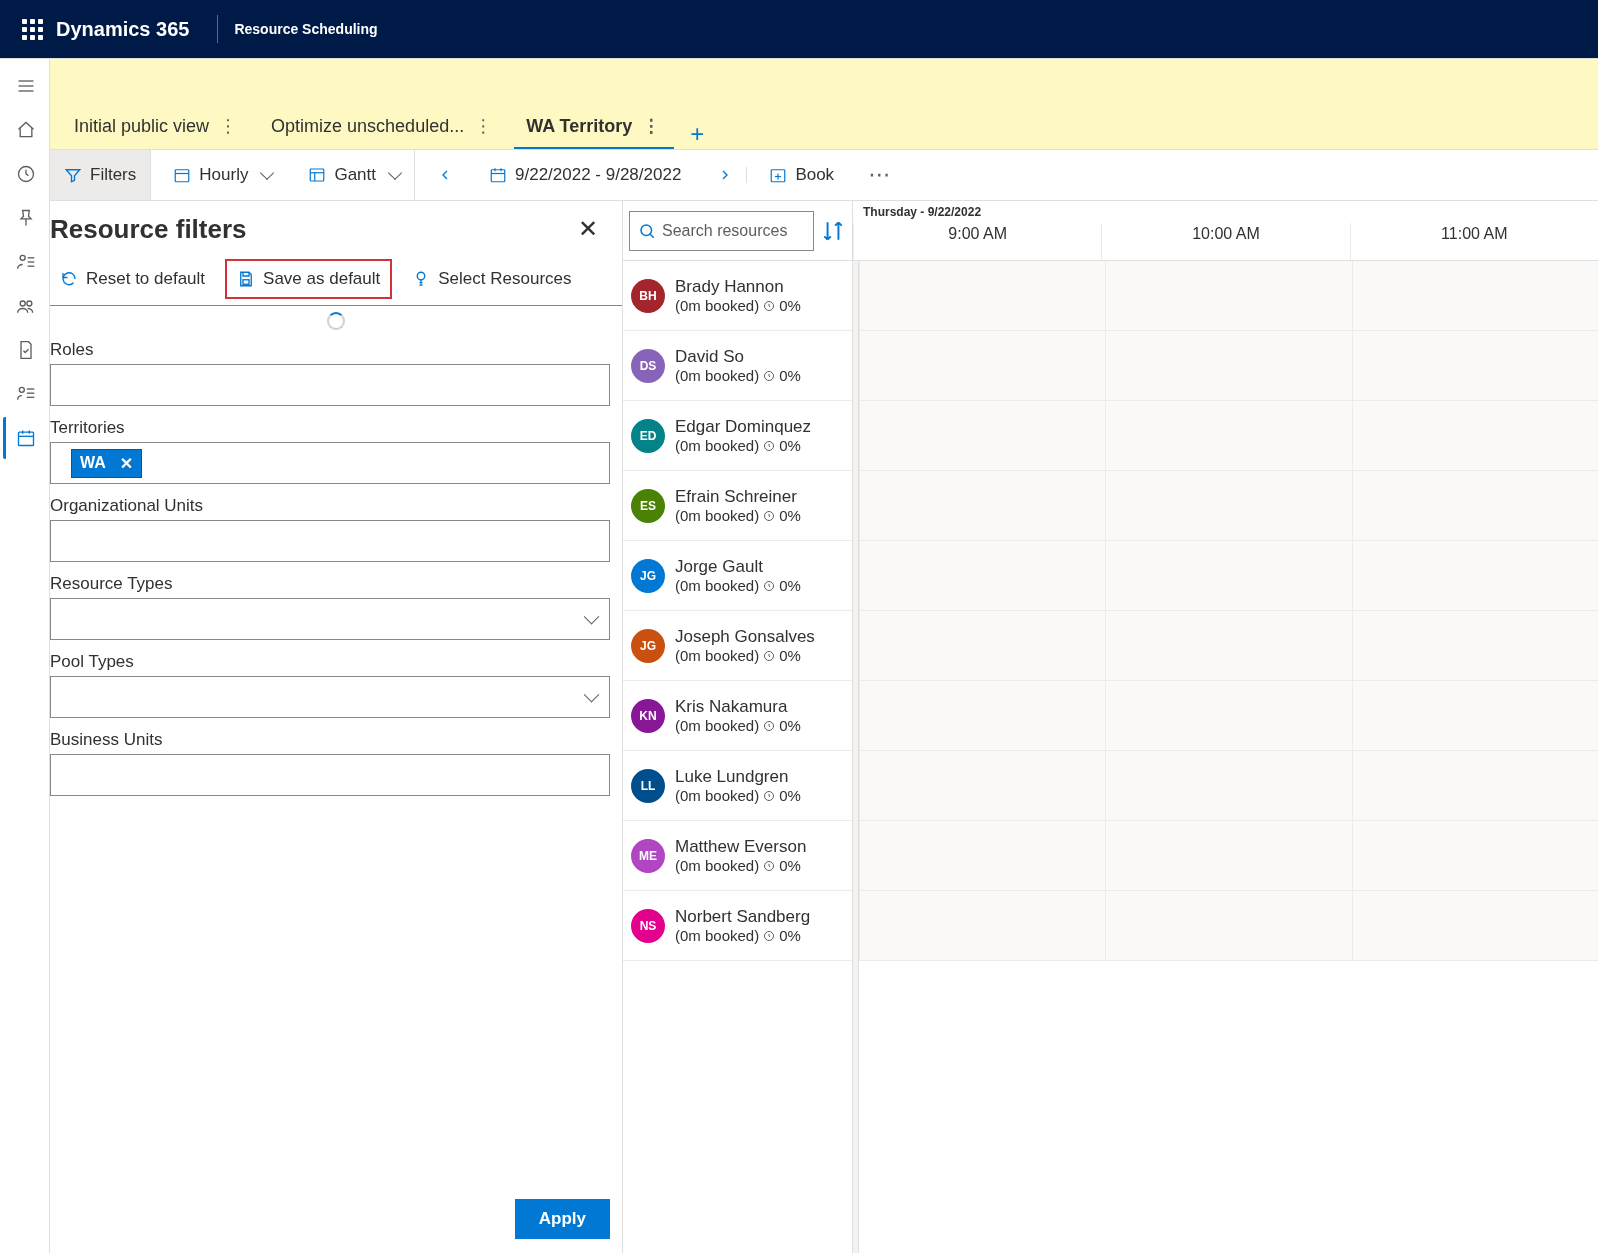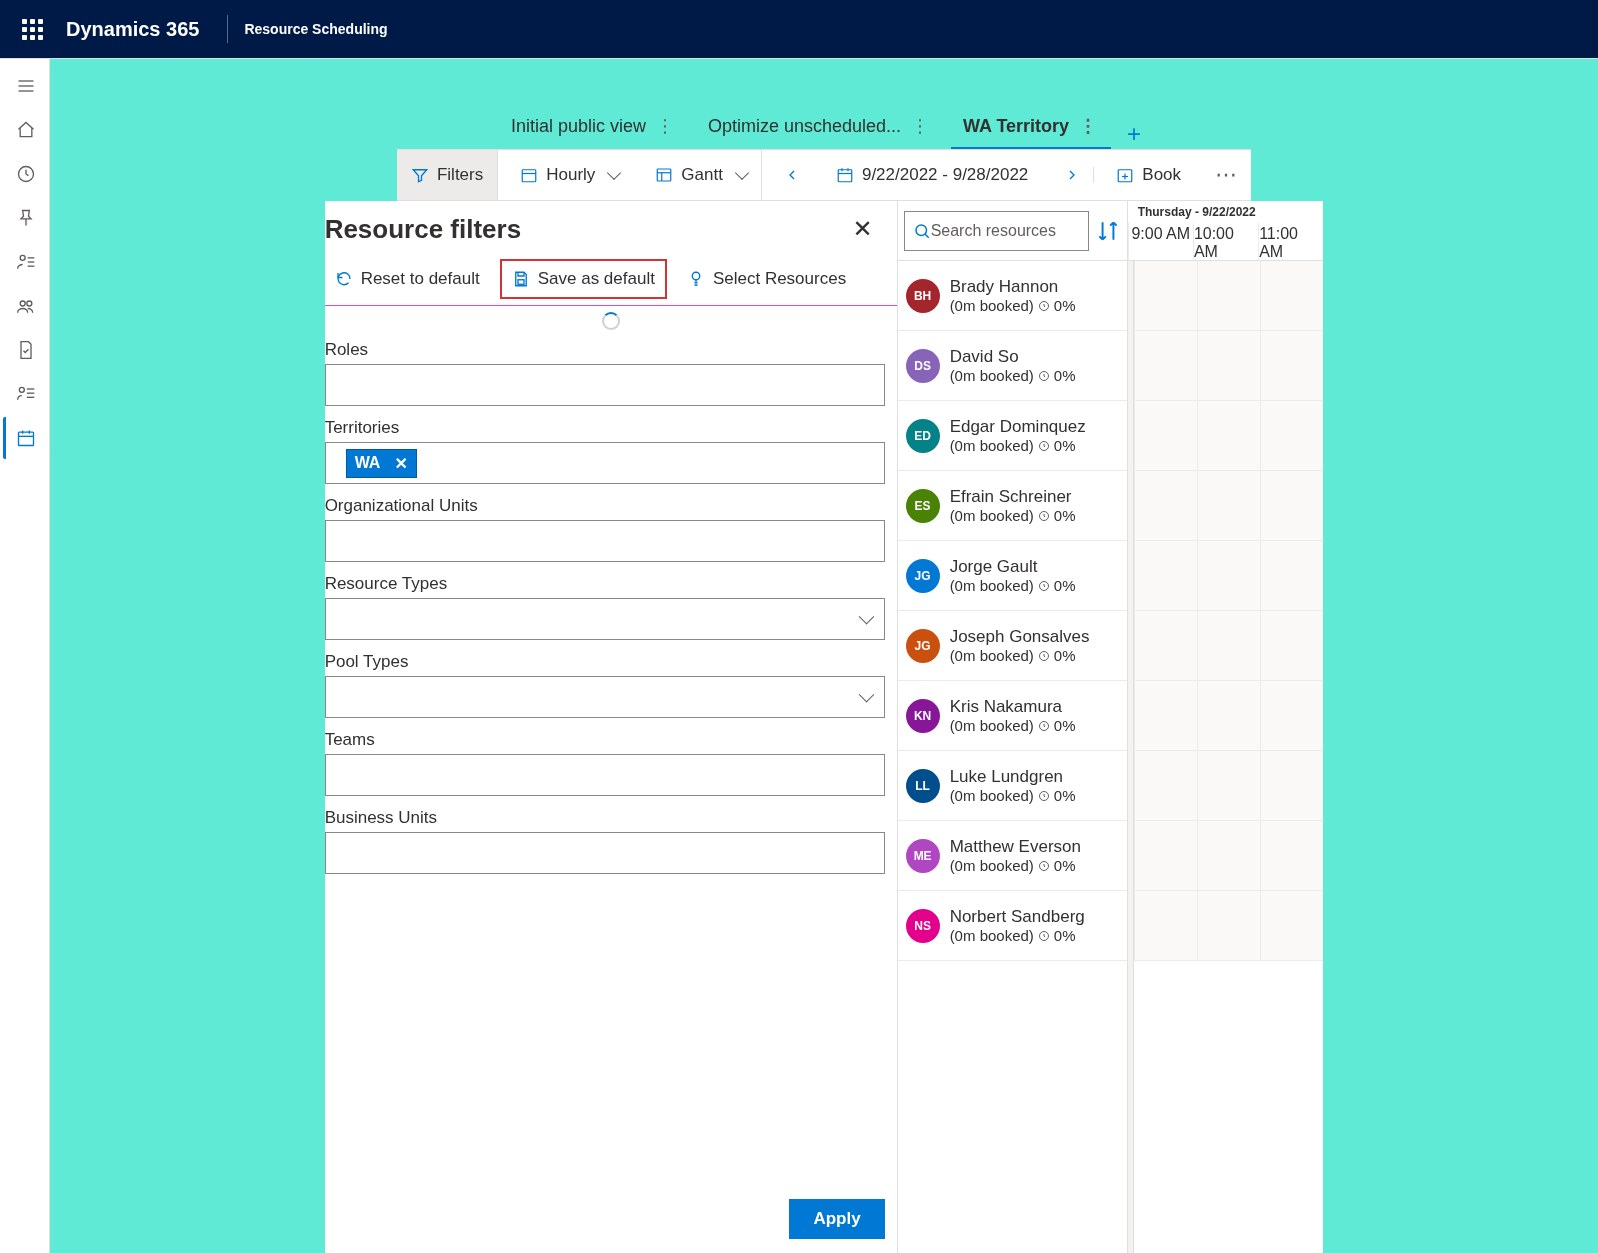--- a/index.html
+++ b/index.html
@@ -23,21 +23,21 @@
   }
   .waffle {
     width: 48px; height: 48px;
     display: flex; align-items: center; justify-content: center;
     cursor: pointer;
   }
   .waffle-grid {
     display: grid; grid-template-columns: repeat(3, 5px); grid-gap: 3px;
   }
   .waffle-grid span { width: 5px; height: 5px; background: #fff; border-radius: 1px; }
-  .brand { font-size: 20px; font-weight: 600; margin-left: 10px; margin-right: 28px; }
+  .brand { font-size: 20px; font-weight: 600; margin-right: 28px; }
   .vdiv { width: 1px; height: 28px; background: rgba(255,255,255,0.35); margin: 0 16px 0 0; }
   .product { font-size: 14px; font-weight: 700; }
   
   .shell {
     display: flex;
     height: calc(100% - 58px);
     border-top: 1px solid #e1dfdd;
   }
   
   .rail {
@@ -54,24 +54,23 @@
     color: #605e5c;
     cursor: pointer;
     border-left: 3px solid transparent;
     border-radius: 2px;
   }
   .rail-item.active { border-left: 3px solid #0078d4; color: #0078d4; }
   .rail-item svg { width: 20px; height: 20px; }
   
   .main {
     flex: 1;
-    background: #5eead4;
+    background: #fef9c3;
     display: flex; flex-direction: column;
     overflow: hidden;
-    align-items: center;
   }
   
   .tabs-row {
     height: 90px;
     display: flex; align-items: flex-end;
     padding: 0 12px;
     gap: 8px;
   }
   .tab {
     display: flex; align-items: center; gap: 8px;
@@ -200,21 +199,21 @@
     display: flex; gap: 6px; align-items: center;
     padding: 8px 6px;
     border-bottom: 1px solid #e1dfdd;
     height: 60px;
   }
   .res-search {
     flex: 1;
     height: 40px;
     border: 1px solid #8a8886;
     display: flex; align-items: center;
-    padding: 0 8px; 
+    padding: 0 8px; gap: 6px;
     color: #605e5c;
     font-size: 16px;
   }
   .res-search svg { width: 18px; height: 18px; color: #0078d4; }
   .res-sort { width: 26px; height: 26px; color: #0078d4; cursor: pointer; }
   .res-list { flex: 1; overflow-y: auto; }
   .res-item {
     display: flex; align-items: center; gap: 10px;
     padding: 10px 8px;
     border-bottom: 1px solid #edebe9;
@@ -482,24 +481,20 @@
           </div>
           <div class="fp-field">
             <span class="fp-label">Resource Types</span>
             <div class="fp-select"></div>
           </div>
           <div class="fp-field">
             <span class="fp-label">Pool Types</span>
             <div class="fp-select"></div>
           </div>
           <div class="fp-field">
-            <span class="fp-label">Teams</span>
-            <div class="fp-input"></div>
-          </div>
-          <div class="fp-field">
             <span class="fp-label">Business Units</span>
             <div class="fp-input"></div>
           </div>
         </div>
 
         <div class="fp-footer">
           <button class="btn-primary">Apply</button>
         </div>
       </div>
 

